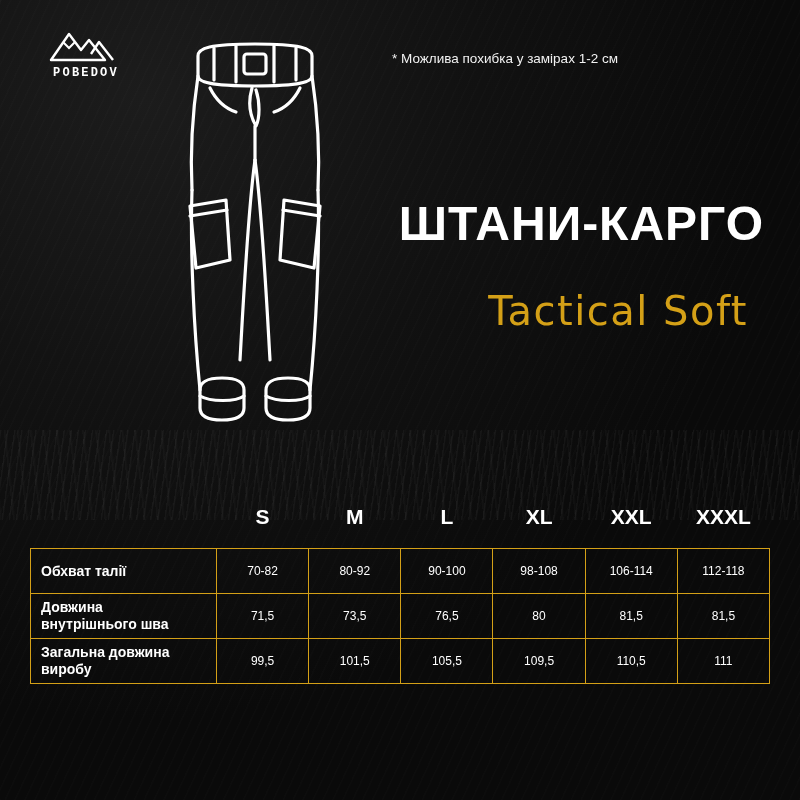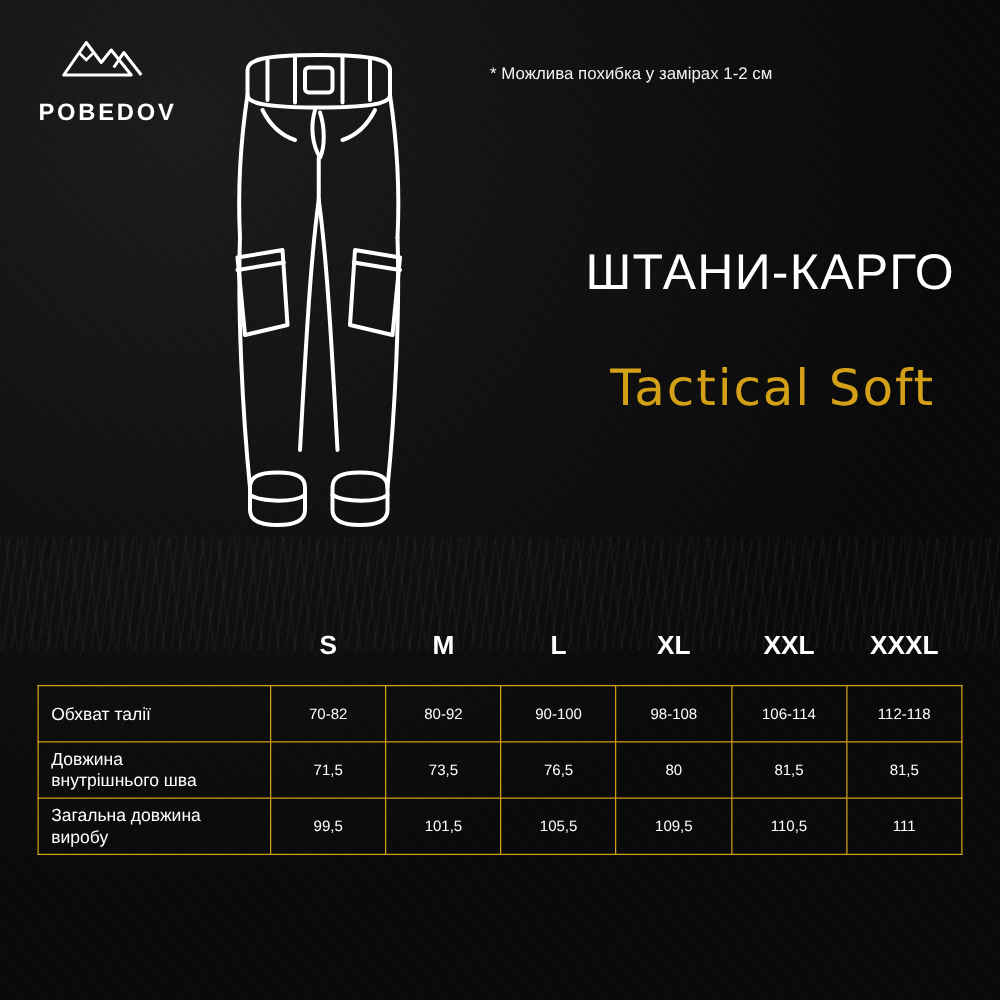--- a/index.html
+++ b/index.html
@@ -45,45 +45,46 @@
   
   .logo {
     position: absolute;
     left: 26px;
     top: 28px;
     width: 120px;
     text-align: center;
   }
   .logo svg { display: block; margin: 0 auto; }
   .logo-text {
-    font-size: 19px;
+    font-size: 12px;
     letter-spacing: 2.2px;
     font-weight: 700;
     color: #fff;
-    margin-top: 16px;
+    margin-top: 2px;
+    font-family: Liberation Mono, monospace;
   }
 
   
   .notes {
     position: absolute;
     left: 392px;
     top: 48px;
     font-size: 13.5px;
     line-height: 21px;
     color: #f2f2f2;
   }
   .notes div { white-space: nowrap; }
 
   
   .title-main {
     position: absolute;
     right: 36px;
     top: 196px;
-    font-size: 40px;
-    font-weight: 400;
+    font-size: 48px;
+    font-weight: 700;
     letter-spacing: 1px;
     color: #ffffff;
     text-align: right;
   }
   .title-sub {
     position: absolute;
     right: 52px;
     top: 288px;
     font-size: 40px;
     color: #d4a017;
@@ -126,21 +127,21 @@
     color: #fff;
     height: 46px;
     padding-bottom: 8px;
     font-weight: 700;
   }
   td.rowlabel {
     text-align: left;
     padding-left: 10px;
     font-size: 14px;
     line-height: 17px;
-    font-weight: 400;
+    font-weight: 700;
   }
   col.labelcol { width: 186px; }
   col.sizecol  { width: auto; }
   .twoline { display: block; }
 </style>
 </head>
 <body>
 
 <div class="page">
   <div class="texture"></div>

